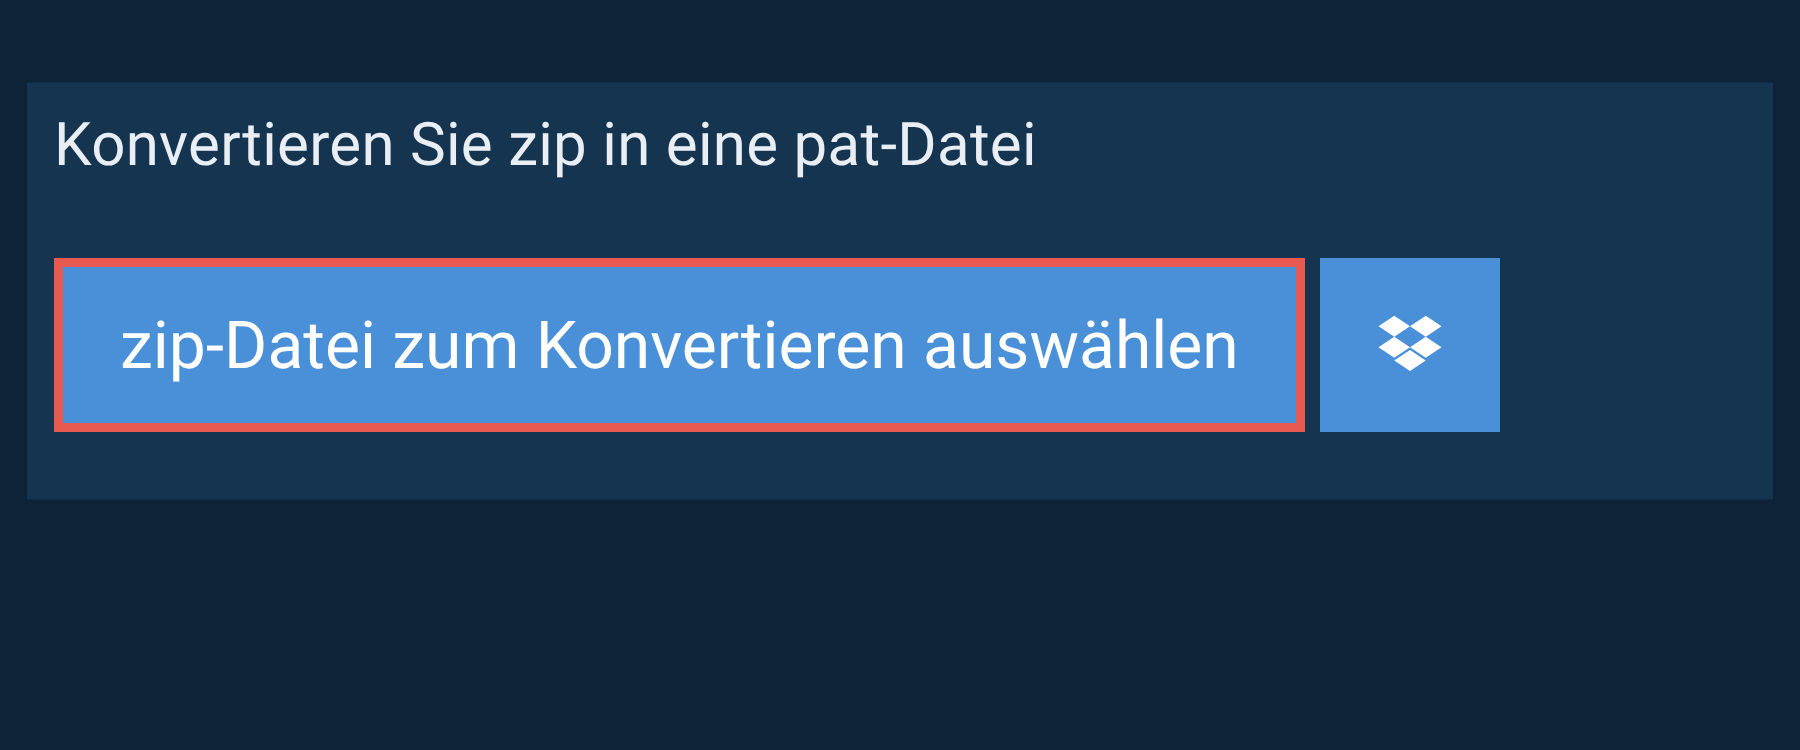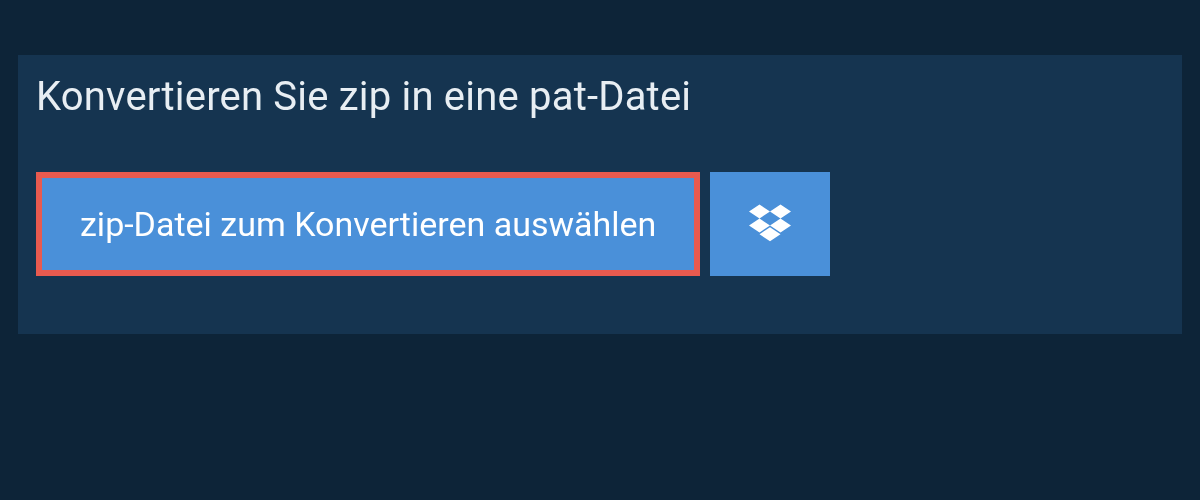--- a/index.html
+++ b/index.html
@@ -10,21 +10,21 @@
     body {
       width: 1200px;
       height: 500px;
       background-color: #0d2438;
       font-family: -apple-system, BlinkMacSystemFont, "Segoe UI", Roboto, Helvetica, Arial, sans-serif;
       overflow: hidden;
     }
     .panel {
       background-color: #153450;
       margin: 55px 18px 0 18px;
-      padding-bottom: 58px;
+      padding-bottom: 45px;
     }
     .heading-wrap {
       display: inline-block;
       padding: 18px 30px 22px 18px;
     }
     .heading {
       color: #e8eef3;
       font-size: 40px;
       font-weight: 400;
       letter-spacing: 0.2px;
@@ -32,21 +32,21 @@
     .button-row {
       display: flex;
       gap: 10px;
       padding: 0 18px;
       margin-top: 30px;
     }
     .select-file-button {
       background-color: #4a90d9;
       border: 6px solid #e85a4f;
       color: #ffffff;
-      font-size: 34px;
+      font-size: 44px;
       font-weight: 400;
       padding: 26px 38px;
       cursor: pointer;
       text-align: left;
       flex: 0 0 auto;
     }
     .dropbox-button {
       background-color: #4a90d9;
       width: 120px;
       display: flex;

